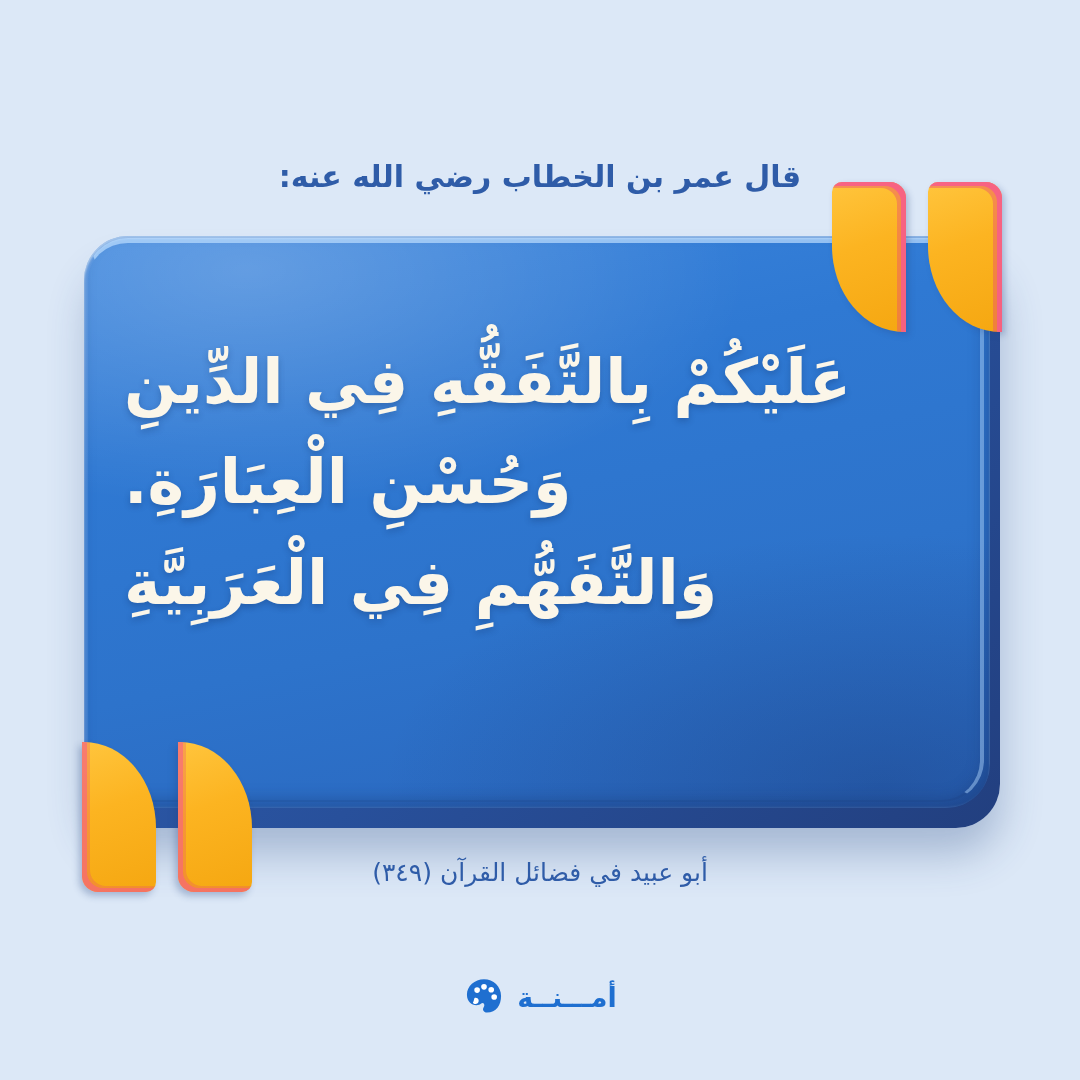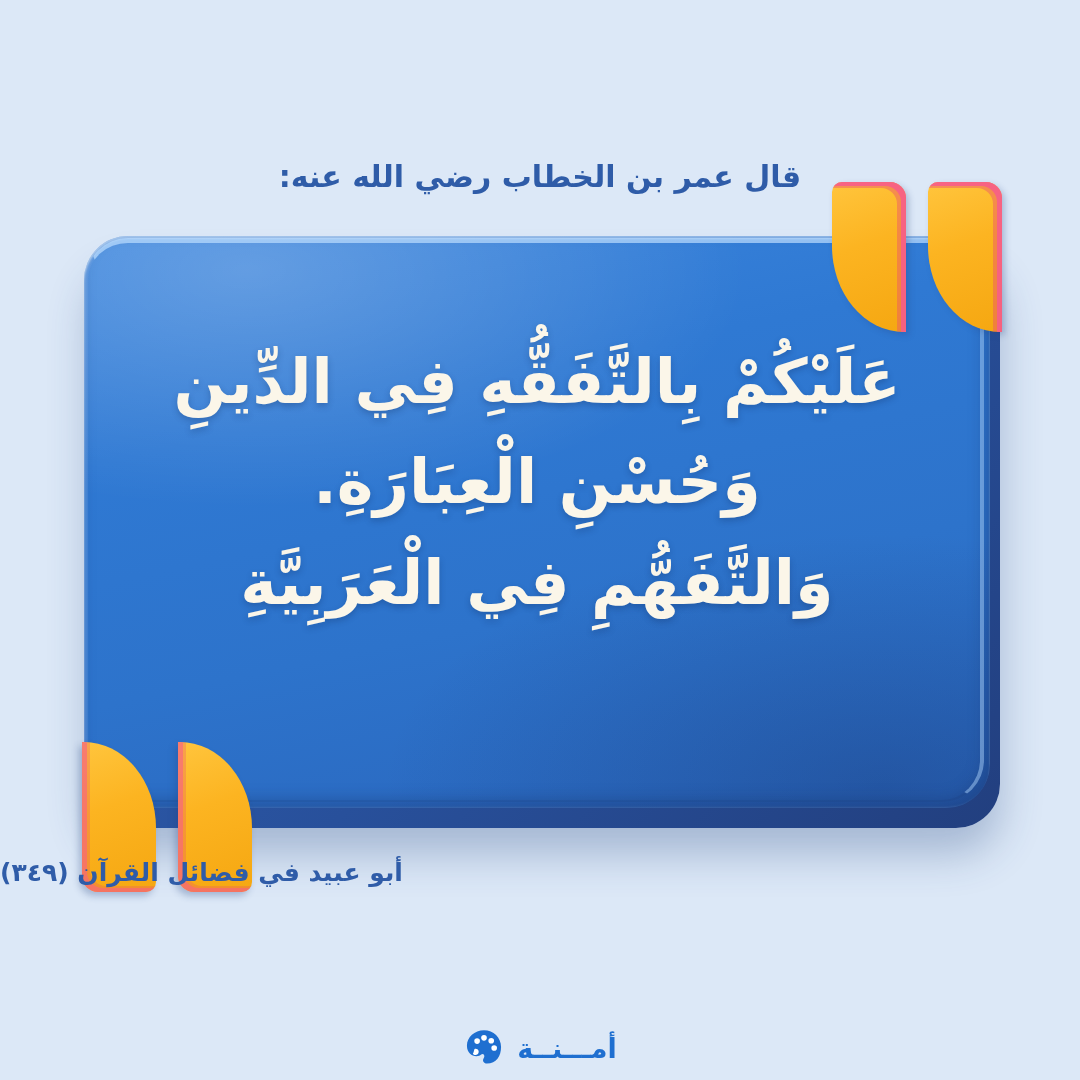--- a/index.html
+++ b/index.html
@@ -92,27 +92,27 @@
     pointer-events: none;
   }
 
   
   .quote-block {
     position: absolute;
     left: 0;
     top: 96px;
     width: 906px;
     direction: rtl;
-    text-align: center;
+    text-align: left;
     color: #fbf6e9;
     font-size: 62px;
     font-weight: bold;
     line-height: 1.62;
     text-shadow: 0 3px 6px rgba(18,45,100,0.30);
-    padding: 0 16px;
+    padding: 0 40px;
     box-sizing: border-box;
   }
   .quote-line { display: block; white-space: nowrap; }
 
   
   .qmark {
     position: absolute;
     width: 180px;
     height: 150px;
   }
@@ -152,31 +152,31 @@
 
   .qmark-tr { right: 78px; top: 182px; }
   .qmark-bl { left: 82px; top: 742px; }
 
   
   .source-line {
     position: absolute;
     top: 858px;
     left: 0;
     width: 1080px;
-    text-align: left;
+    text-align: center;
     direction: rtl;
     color: #2f5ca8;
     font-size: 25px;
-    font-weight: bold;
+    font-weight: normal;
   }
 
   
   .footer-logo {
     position: absolute;
-    top: 1027px;
+    top: 976px;
     left: 0;
     width: 1080px;
     display: flex;
     align-items: center;
     justify-content: center;
     gap: 12px;
     direction: rtl;
   }
   .logo-mark { width: 42px; height: 42px; display: block; }
   .logo-text {

